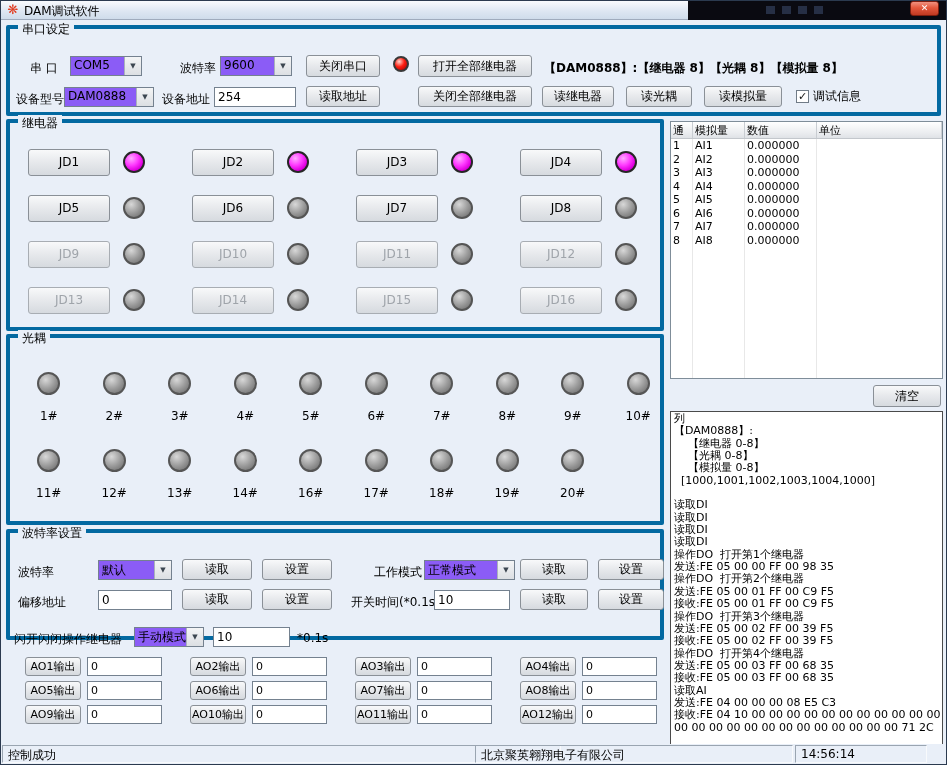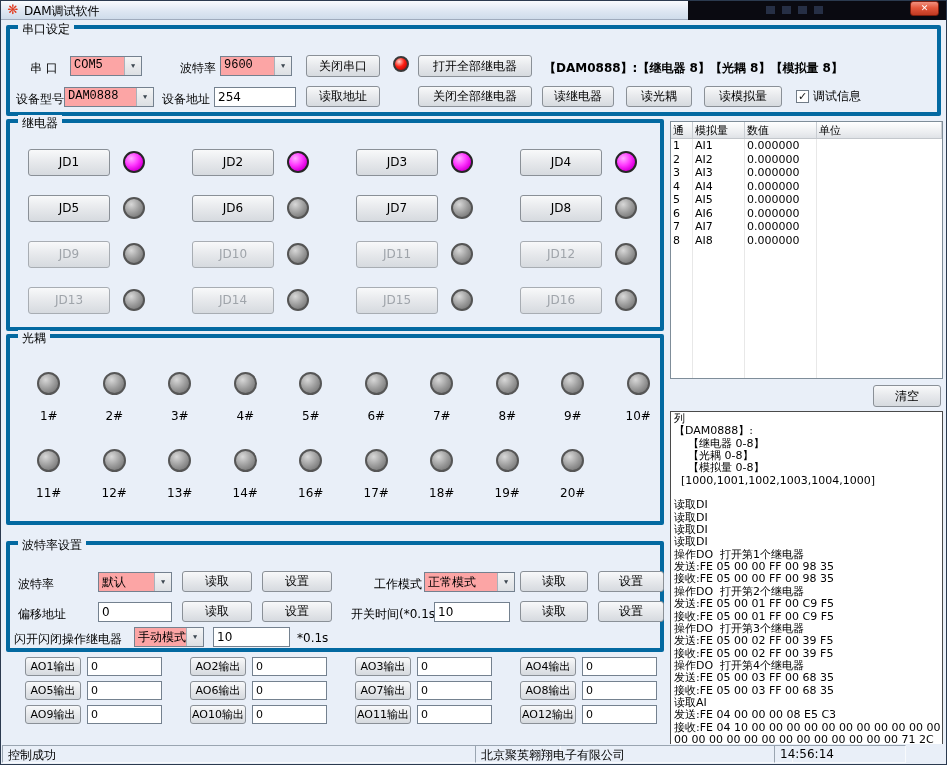--- a/index.html
+++ b/index.html
@@ -26,21 +26,21 @@
   .group { position:absolute; border:4px solid #0369a1; border-radius:2px; }
   .group-label { position:absolute; top:-8px; left:8px; background:#e9eff8; padding:0 4px; font-size:12px; white-space:nowrap; }
   .lbl { position:absolute; font-size:12px; white-space:nowrap; }
   .btn { position:absolute; display:flex; align-items:center; justify-content:center;
     background:linear-gradient(#f8f9fa,#e8eaed 45%,#d6dadf); border:1px solid #8a9097;
     border-radius:3px; font-size:12px; font-family:inherit; cursor:default; white-space:nowrap; }
   .btn.flow { position:static; }
   .field { position:absolute; background:#fff; border:1px solid #74818f; font-size:12px;
     padding:0 3px; font-family:inherit; }
   .field.flow { position:static; }
-  .combo { position:absolute; display:flex; background:#fca5a5; border:1px solid #74818f;font-family:Liberation Mono, monospace; }
+  .combo { position:absolute; display:flex; background:#8b5cf6; border:1px solid #74818f; }
   .combo-text { flex:1; padding:1px 3px; font-size:12px; white-space:nowrap; overflow:hidden; }
   .combo-arrow { width:17px; border-left:1px solid #aab2bb; background:linear-gradient(#f4f5f6,#dcdfe3);
     font-size:7px; display:flex; align-items:center; justify-content:center; color:#3c4650; }
   .chk { position:absolute; display:flex; align-items:center; gap:4px; }
   .chk-box { width:13px; height:13px; background:#fff; border:1px solid #707b87;
     font-size:11px; line-height:11px; text-align:center; color:#111; }
 
   
   .led { border-radius:50%; display:inline-block; }
   .led-red { position:absolute; width:16px; height:16px; border:2px solid #383838;
@@ -291,21 +291,20 @@
     <div class="log-line">    【光耦 0-8】</div>
     <div class="log-line">    【模拟量 0-8】</div>
     <div class="log-line">  [1000,1001,1002,1003,1004,1000]</div>
     <div class="log-line"></div>
     <div class="log-line">读取DI</div>
     <div class="log-line">读取DI</div>
     <div class="log-line">读取DI</div>
     <div class="log-line">读取DI</div>
     <div class="log-line">操作DO  打开第1个继电器</div>
     <div class="log-line">发送:FE 05 00 00 FF 00 98 35</div>
-    <div class="log-line">接收:FE 05 00 00 FF 00 98 35</div>
     <div class="log-line">操作DO  打开第2个继电器</div>
     <div class="log-line">发送:FE 05 00 01 FF 00 C9 F5</div>
     <div class="log-line">接收:FE 05 00 01 FF 00 C9 F5</div>
     <div class="log-line">操作DO  打开第3个继电器</div>
     <div class="log-line">发送:FE 05 00 02 FF 00 39 F5</div>
     <div class="log-line">接收:FE 05 00 02 FF 00 39 F5</div>
     <div class="log-line">操作DO  打开第4个继电器</div>
     <div class="log-line">发送:FE 05 00 03 FF 00 68 35</div>
     <div class="log-line">接收:FE 05 00 03 FF 00 68 35</div>
     <div class="log-line">读取AI</div>
@@ -389,21 +388,21 @@
       <span class="opto-led"></span>
       <span class="opto-label">19#</span>
     </div>
       <div class="opto-cell">
       <span class="opto-led"></span>
       <span class="opto-label">20#</span>
     </div>
   </div>
 </div>
 
-<div class="group" style="left:6px;top:541px;width:658px;height:111px">
+<div class="group" style="left:6px;top:529px;width:658px;height:111px">
   <span class="group-label">波特率设置</span>
 
   <span class="lbl" style="left:8px;top:31px">波特率</span>
   <div class="combo" style="left:88px;top:27px;width:74px;height:20px">
     <span class="combo-text">默认</span>
     <span class="combo-arrow">▼</span>
   </div>
   <button class="btn" style="left:172px;top:26px;width:70px;height:21px">读取</button>
   <button class="btn" style="left:252px;top:26px;width:70px;height:21px">设置</button>
 
@@ -481,16 +480,16 @@
   </div>
     <div class="ao-cell">
     <button class="btn flow ao-btn">AO12输出</button>
     <input class="field flow ao-input" value="0" style="">
   </div>
 </div>
 
 <div class="statusbar">
   <div class="status-cell" style="left:2px;width:559px">控制成功</div>
   <div class="status-cell" style="left:475px;width:318px">北京聚英翱翔电子有限公司</div>
-  <div class="status-cell" style="left:774px;width:132px">14:56:14</div>
+  <div class="status-cell" style="left:795px;width:132px">14:56:14</div>
 </div>
 
 <div class="frame"></div>
 
 </body></html>

